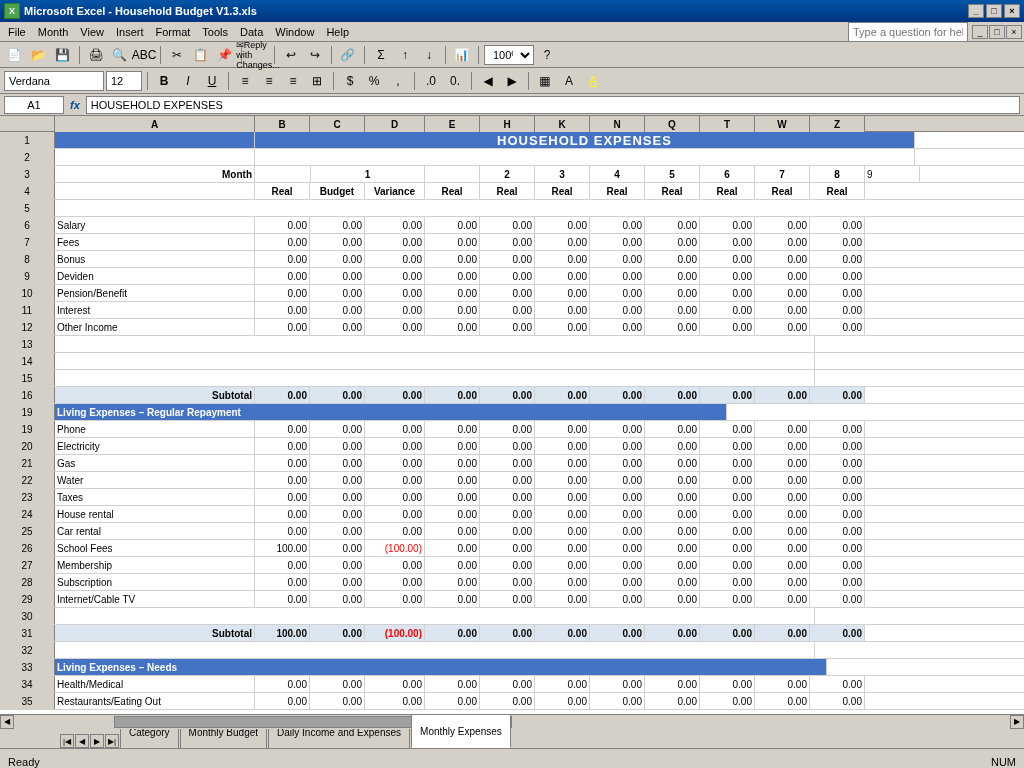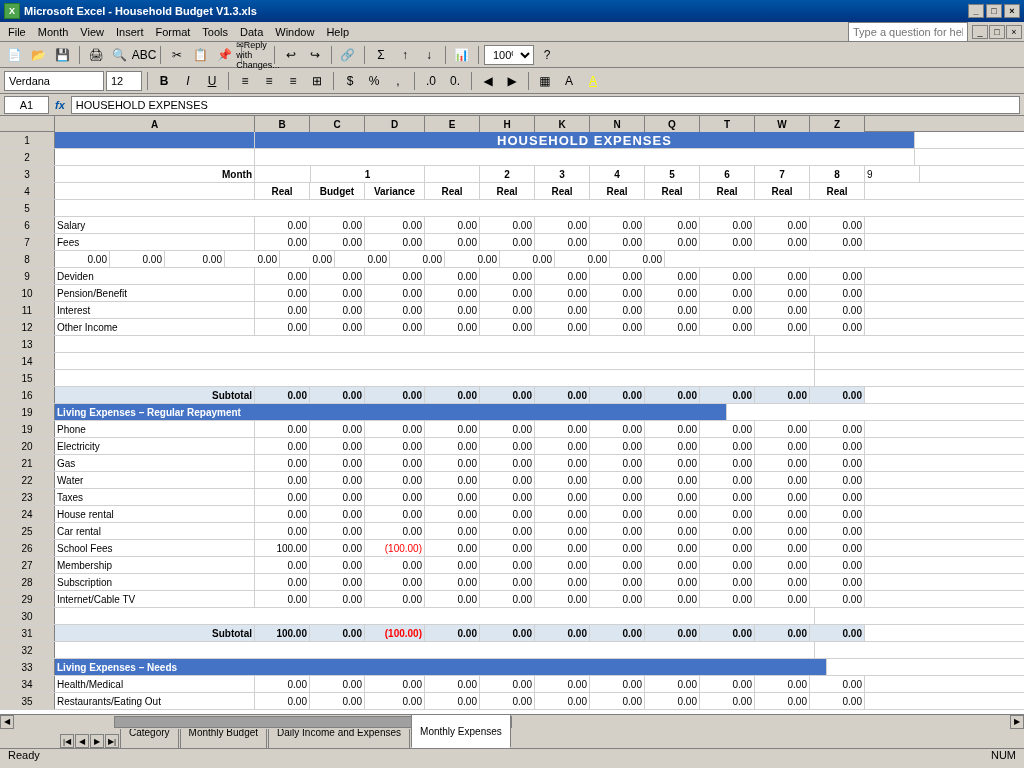--- a/index.html
+++ b/index.html
@@ -50,21 +50,21 @@
     .size-box { width: 36px; height: 20px; border: 1px solid #808080; background: white; padding: 0 4px; font-size: 11px; }
     .formula-bar {
       background: #d4d0c8;
       height: 22px;
       display: flex;
       align-items: center;
       padding: 2px 4px;
       border-bottom: 1px solid #808080;
       font-size: 11px;
     }
-    .cell-ref-box { width: 45px; height: 18px; border: 1px solid #808080; background: white; padding: 4px 4px; font-size: 11px; text-align: center; }
+    .cell-ref-box { width: 60px; height: 18px; border: 1px solid #808080; background: white; padding: 4px 4px; font-size: 11px; text-align: center; }
     .fx-label { padding: 0 6px; font-style: italic; font-weight: bold; color: #0054a6; }
     .formula-input { flex: 1; height: 18px; border: 1px solid #808080; background: white; padding: 0 4px; font-size: 11px; }
 
     
     .spreadsheet-container {
       display: flex;
       flex-direction: column;
       background: white;
       overflow: hidden;
     }
@@ -157,21 +157,21 @@
       background: white;
       border-bottom: 1px solid white;
       z-index: 1;
     }
 
     
     .status-bar {
       background: #d4d0c8;
       height: 20px;
       display: flex;
-      align-items: flex-start;
+      align-items: flex-end;
       justify-content: space-between;
       padding: 0 8px;
       border-top: 1px solid #808080;
       font-size: 11px;
     }
 
     
     .w-a { width: 200px; min-width: 200px; }
     .w-b { width: 55px; min-width: 55px; }
     .w-c { width: 55px; min-width: 55px; }
@@ -407,20 +407,21 @@
       <div class="cell w-k right">0.00</div>
       <div class="cell w-n right">0.00</div>
       <div class="cell w-q right">0.00</div>
       <div class="cell w-t right">0.00</div>
       <div class="cell w-w right">0.00</div>
       <div class="cell w-z right">0.00</div>
     </div>
 
     <div class="sheet-row">
       <div class="row-num">8</div>
+      <div class="cell w-a">Bonus</div>
       <div class="cell w-b right">0.00</div>
       <div class="cell w-c right">0.00</div>
       <div class="cell w-d right">0.00</div>
       <div class="cell w-e right">0.00</div>
       <div class="cell w-h right">0.00</div>
       <div class="cell w-k right">0.00</div>
       <div class="cell w-n right">0.00</div>
       <div class="cell w-q right">0.00</div>
       <div class="cell w-t right">0.00</div>
       <div class="cell w-w right">0.00</div>

